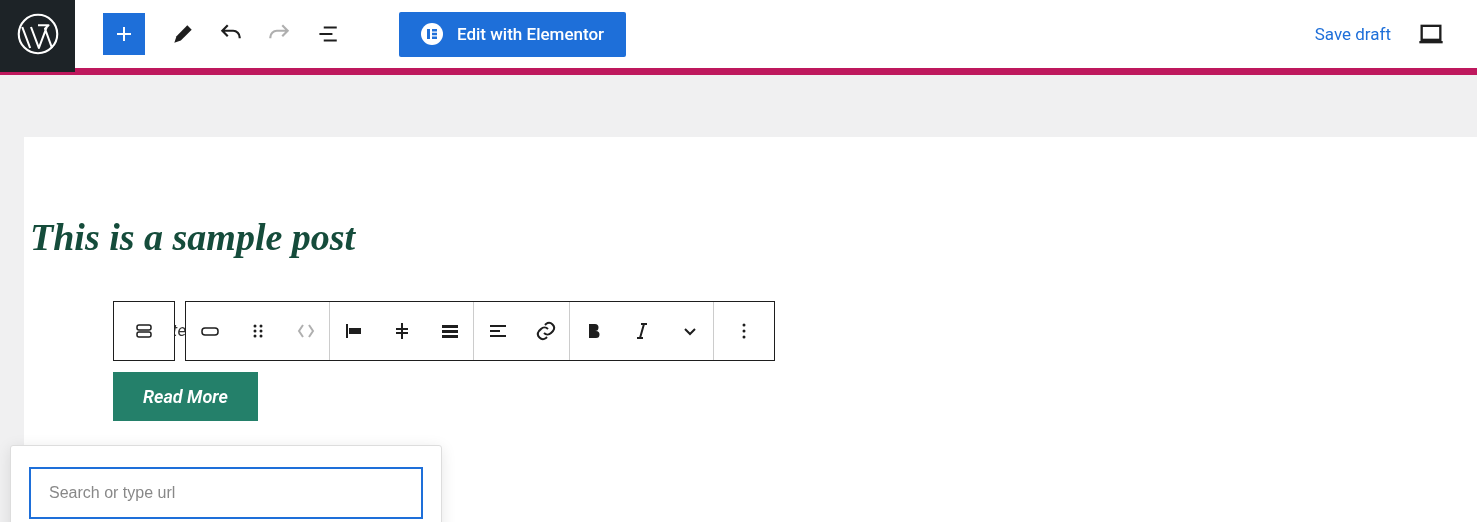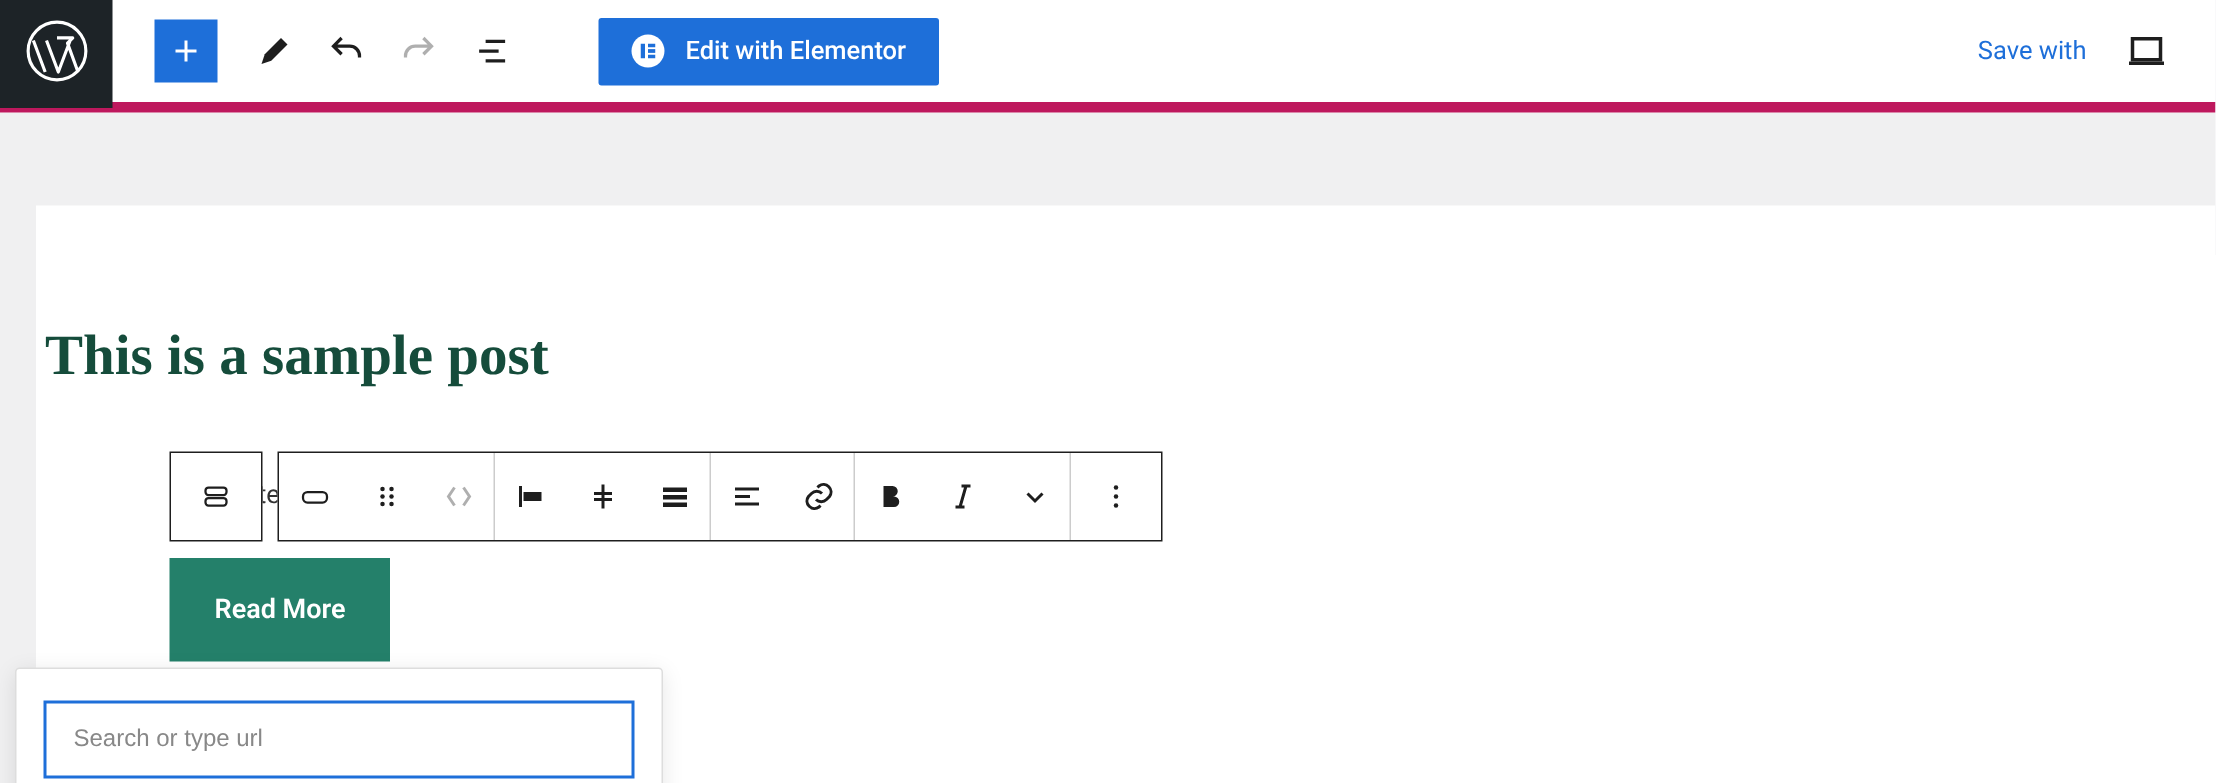--- a/index.html
+++ b/index.html
@@ -19,35 +19,35 @@
     
     .btn-elementor { margin-left: 48px; height: 45px; padding: 0 22px; background: #1e6fd9; color: #fff; display: flex; align-items: center; gap: 14px; cursor: pointer; font-size: 17px; font-weight: 500; border-radius: 2px; }
     .elementor-icon { width: 22px; height: 22px; background: #fff; border-radius: 50%; display: flex; align-items: center; justify-content: center; }
     .elementor-icon svg { width: 10px; height: 10px; }
     
     .toolbar-right { margin-left: auto; display: flex; align-items: center; padding-right: 28px; gap: 22px; }
     .save-draft { color: #1e6fd9; font-size: 17px; cursor: pointer; }
     .preview-btn { width: 36px; height: 36px; display: flex; align-items: center; justify-content: center; cursor: pointer; }
     .preview-btn svg { width: 28px; height: 28px; }
     
-    .content-area { margin: 62px 0 16px 24px; background: #fff; width: 1453px; height: 385px; position: relative; }
+    .content-area { margin: 62px 0 16px 24px; background: #fff; width: 1453px; height: 385px; position: relative; font-style: italic; }
     .post-title { font-family: Georgia, serif; font-size: 38px; font-weight: 700; color: #154c3b; padding: 78px 0 0 6px; }
     
     .block-toolbar { position: absolute; top: 164px; left: 89px; display: flex; }
     .tb-group { border: 1px solid #1e1e1e; display: flex; background: #fff; height: 60px; }
     .tb-group-first { margin-right: 10px; }
     .tb-cell { width: 48px; display: flex; align-items: center; justify-content: center; cursor: pointer; }
     .tb-cell svg { width: 24px; height: 24px; }
     .tb-cell.sep { border-right: 1px solid #ccc; }
     .tb-cell.disabled svg { opacity: 0.35; }
     .tb-cell.wide { width: 60px; }
     
     .hidden-text { position: absolute; top: 183px; left: 148px; font-size: 17px; color: #333; }
     
-    .read-more-btn { position: absolute; top: 235px; left: 89px; background: #24806a; color: #fff; padding: 24px 30px; font-size: 18px; font-weight: 600; cursor: pointer; }
+    .read-more-btn { position: absolute; top: 235px; left: 89px; background: #24806a; color: #fff; padding: 14px 30px; font-size: 18px; font-weight: 600; cursor: pointer; }
     
     .link-popover { position: absolute; left: 10px; top: 425px; width: 432px; height: 95px; background: #fff; border: 1px solid #ddd; border-radius: 3px; box-shadow: 0 3px 15px rgba(0,0,0,0.1); display: flex; align-items: center; justify-content: center; margin-top: 20px; }
     .link-input { width: 394px; height: 52px; border: 2px solid #1e6fd9; outline: none; padding: 0 18px; font-size: 16px; color: #333; }
     .link-input::placeholder { color: #888; }
   </style>
 </head>
 <body>
 
 <div class="top-bar">
   <div class="wp-logo">
@@ -88,21 +88,21 @@
             <rect x="0" y="0" width="3" height="10"></rect>
             <rect x="5" y="0" width="5" height="2.5"></rect>
             <rect x="5" y="3.75" width="5" height="2.5"></rect>
             <rect x="5" y="7.5" width="5" height="2.5"></rect>
           </svg>
       </span>
       <span>Edit with Elementor</span>
     </div>
   </div>
   <div class="toolbar-right">
-    <span class="save-draft">Save with</span>
+    <span class="save-draft">Save draft</span>
     <div class="preview-btn">
       <svg viewBox="0 0 24 24" fill="none" stroke="#1e1e1e" stroke-width="2">
           <rect x="4" y="5" width="16" height="12"></rect>
           <path d="M2 19h20"></path>
         </svg>
     </div>
   </div>
 </div>
 
 <div class="content-area">

